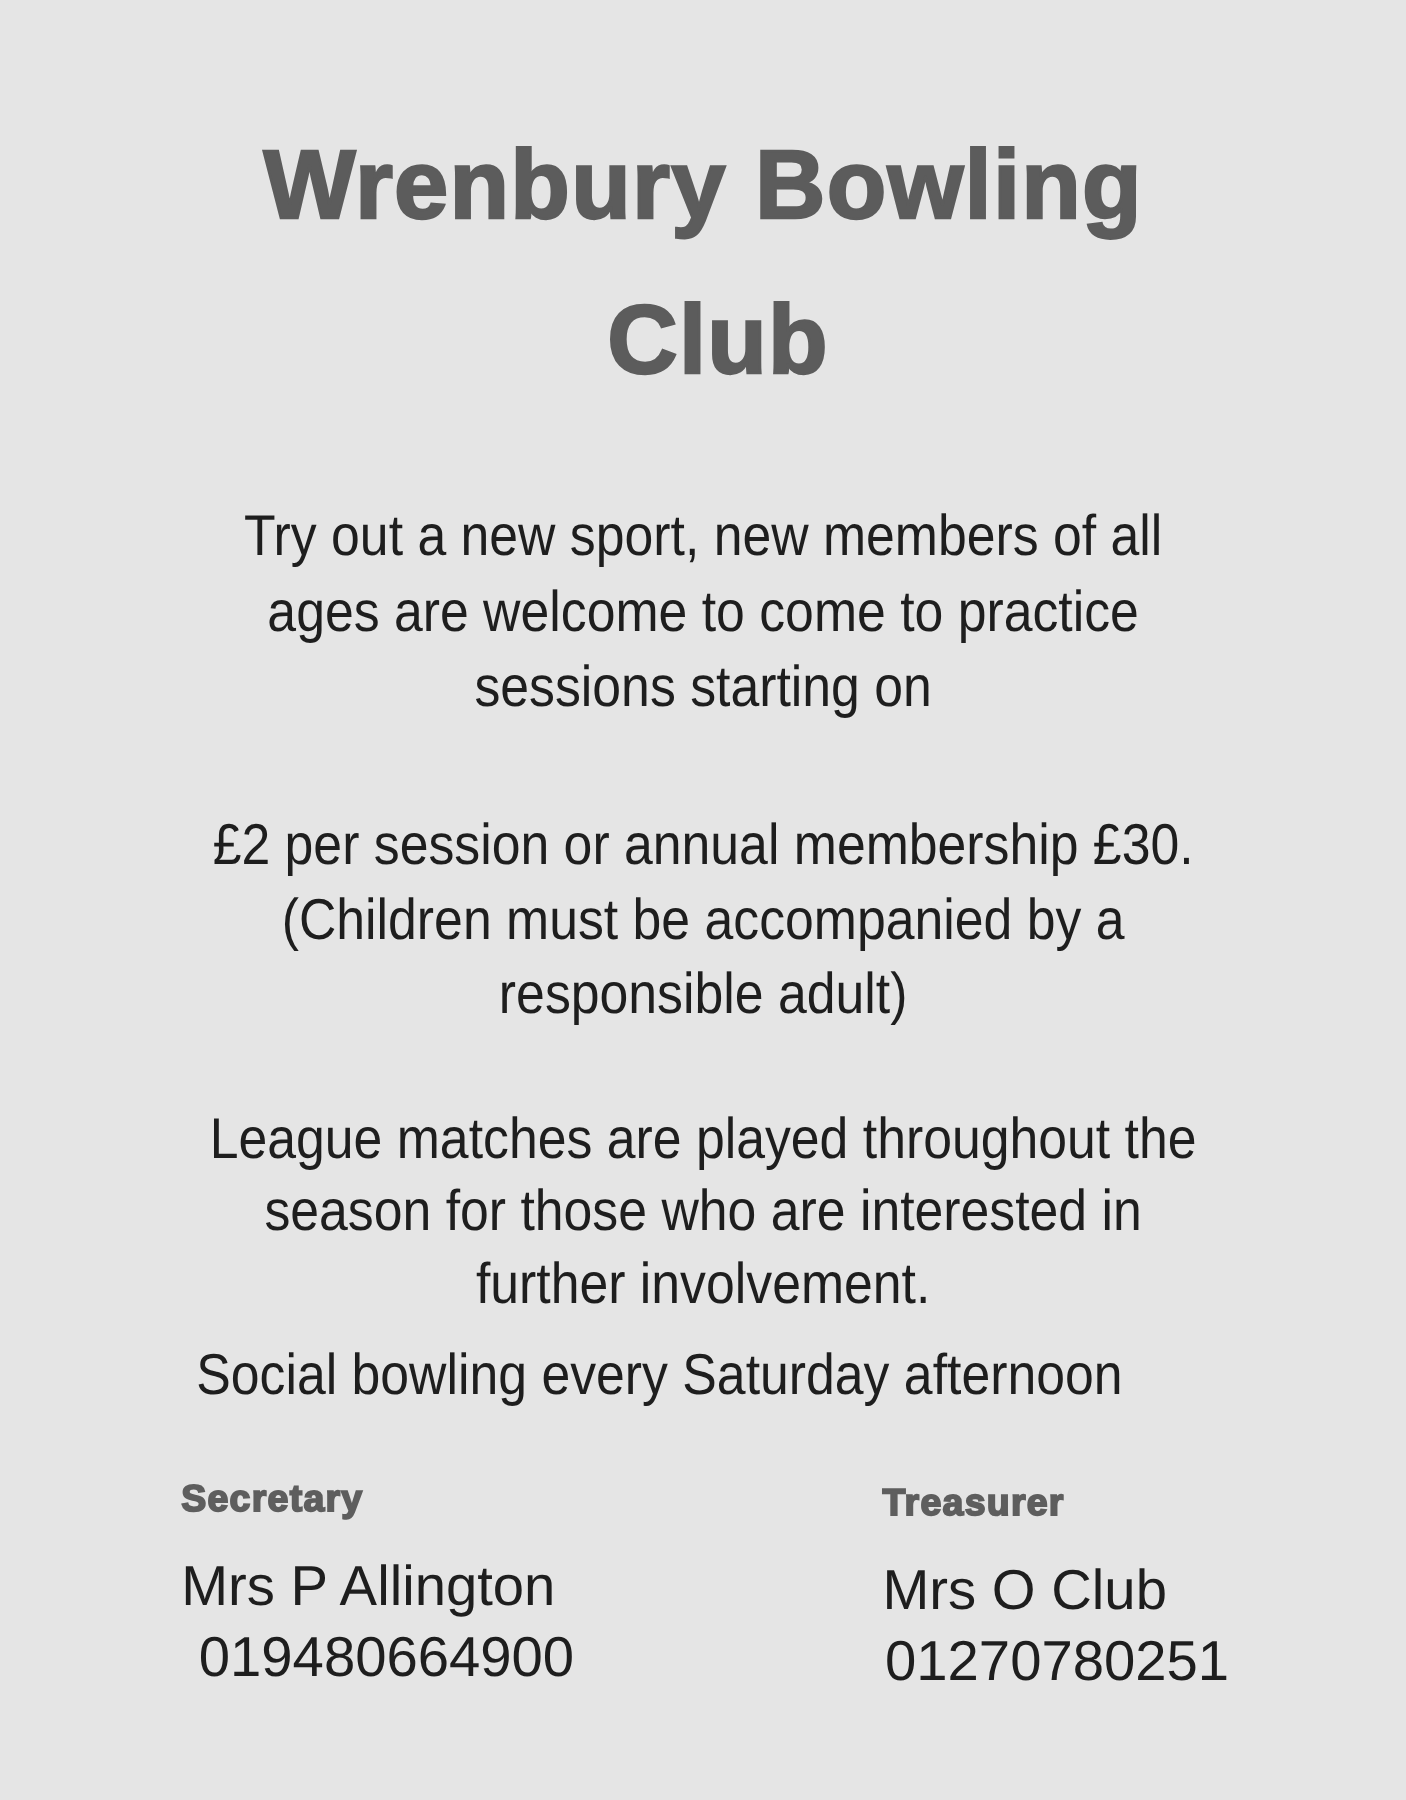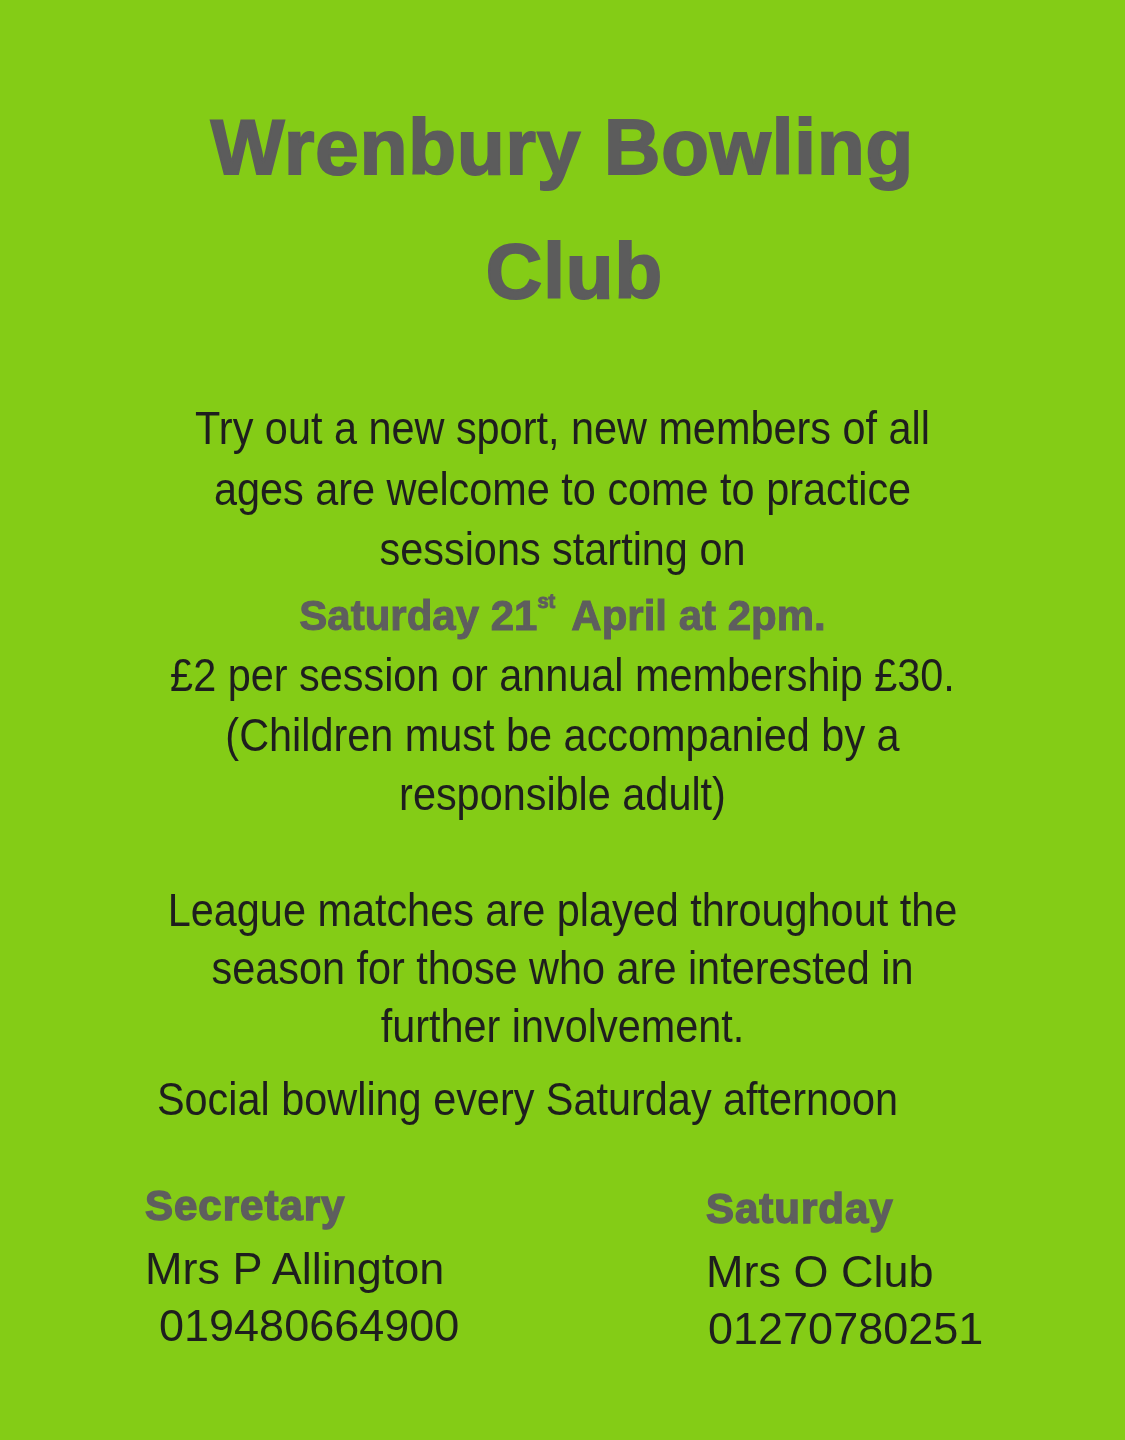--- a/index.html
+++ b/index.html
@@ -11,21 +11,21 @@
       width: 1125px;
       height: 1440px;
       position: relative;
       overflow: hidden;
       font-family: "Liberation Sans", sans-serif;
       color: #1e1e1e;
     }
     .page {
       position: absolute;
       inset: 0;
-      background: #84cc16;
+      background: #e5e5e5;
     }
     .title {
       position: absolute;
       left: 12px;
       width: 1125px;
       text-align: center;
       font-family: "Liberation Sans", sans-serif;
       font-weight: bold;
       color: #5c5c5c;
       font-size: 78px;
@@ -58,21 +58,21 @@
       -webkit-text-stroke: 1px #5e5e5e;
     }
     .highlight sup {
       font-size: 20px;
       vertical-align: 22px;
       margin-right: 6px;
     }
     .role-title {
       position: absolute;
       font-weight: bold;
-      font-size: 42px;
+      font-size: 30px;
       line-height: 1;
       color: #5e5e5e;
       -webkit-text-stroke: 1.5px #5e5e5e;
       letter-spacing: 1px;
     }
     .contact-line {
       position: absolute;
       font-size: 45px;
       line-height: 1;
       color: #1e1e1e;
@@ -83,37 +83,36 @@
 
 <div class="page">
 
   <div class="title l1">Wrenbury Bowling</div>
   <div class="title l2">Club</div>
 
   <div class="body-line" style="top:405px;">Try out a new sport, new members of all</div>
   <div class="body-line" style="top:466px;">ages are welcome to come to practice</div>
   <div class="body-line" style="top:526px;">sessions starting on</div>
 
-  <div class="highlight" style="top:591px;"><span>Saturday 21</span><sup>st</sup><span> April at 2pm.</span></div>
 
   <div class="body-line" style="top:652px;">£2 per session or annual membership £30.</div>
   <div class="body-line" style="top:712px;">(Children must be accompanied by a</div>
   <div class="body-line" style="top:771px;">responsible adult)</div>
 
   <div class="body-line" style="top:887px;">League matches are played throughout the</div>
   <div class="body-line" style="top:945px;">season for those who are interested in</div>
   <div class="body-line" style="top:1003px;">further involvement.</div>
 
   <div class="body-line" style="top:1076px; left:-35px;">Social bowling every Saturday afternoon</div>
 
   <div>
     <div class="role-title" style="left:145px; top:1185px;">Secretary</div>
     <div class="contact-line" style="left:145px; top:1246px;">Mrs P Allington</div>
     <div class="contact-line" style="left:159px; top:1303px;">019480664900</div>
   </div>
 
   <div>
-    <div class="role-title" style="left:706px; top:1188px;">Saturday</div>
+    <div class="role-title" style="left:706px; top:1188px;">Treasurer</div>
     <div class="contact-line" style="left:706px; top:1249px;">Mrs O Club</div>
     <div class="contact-line" style="left:708px; top:1306px;text-align:right;">01270780251</div>
   </div>
 
 </div>
 
 </body></html>

